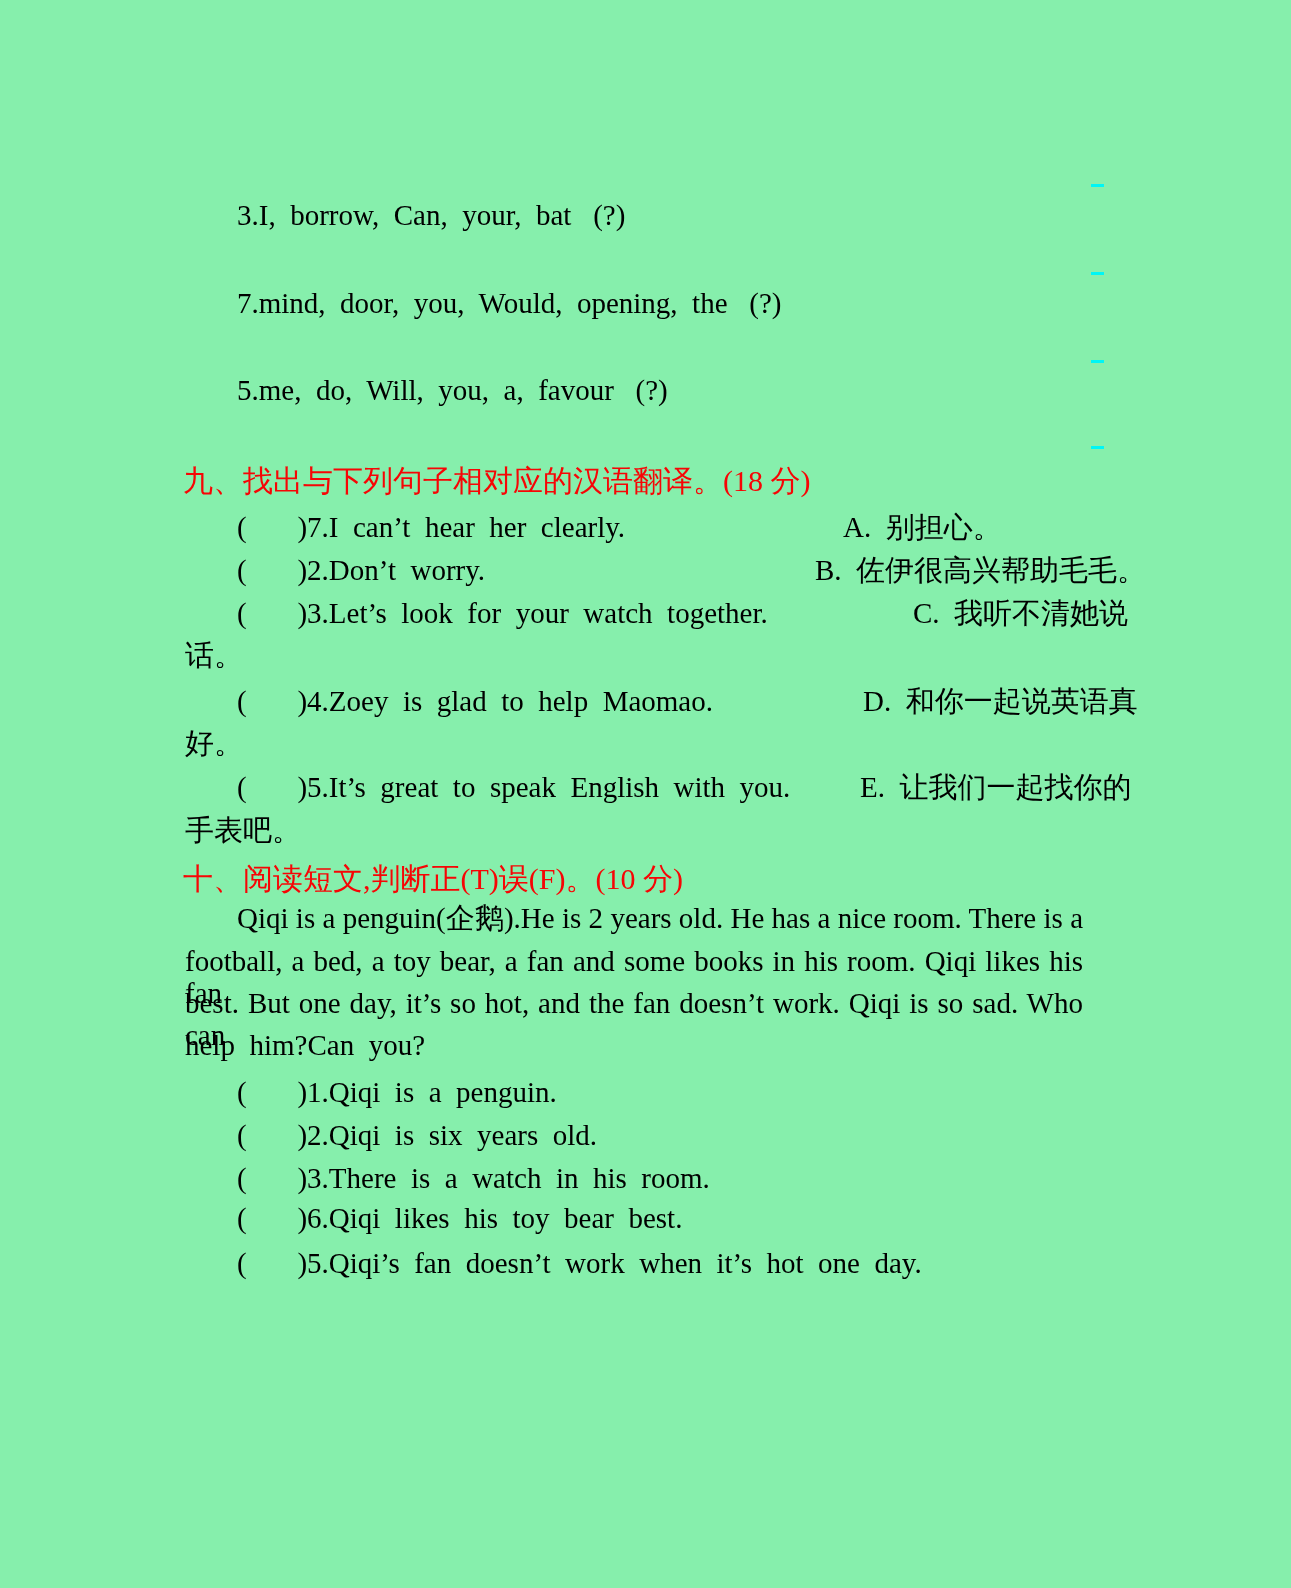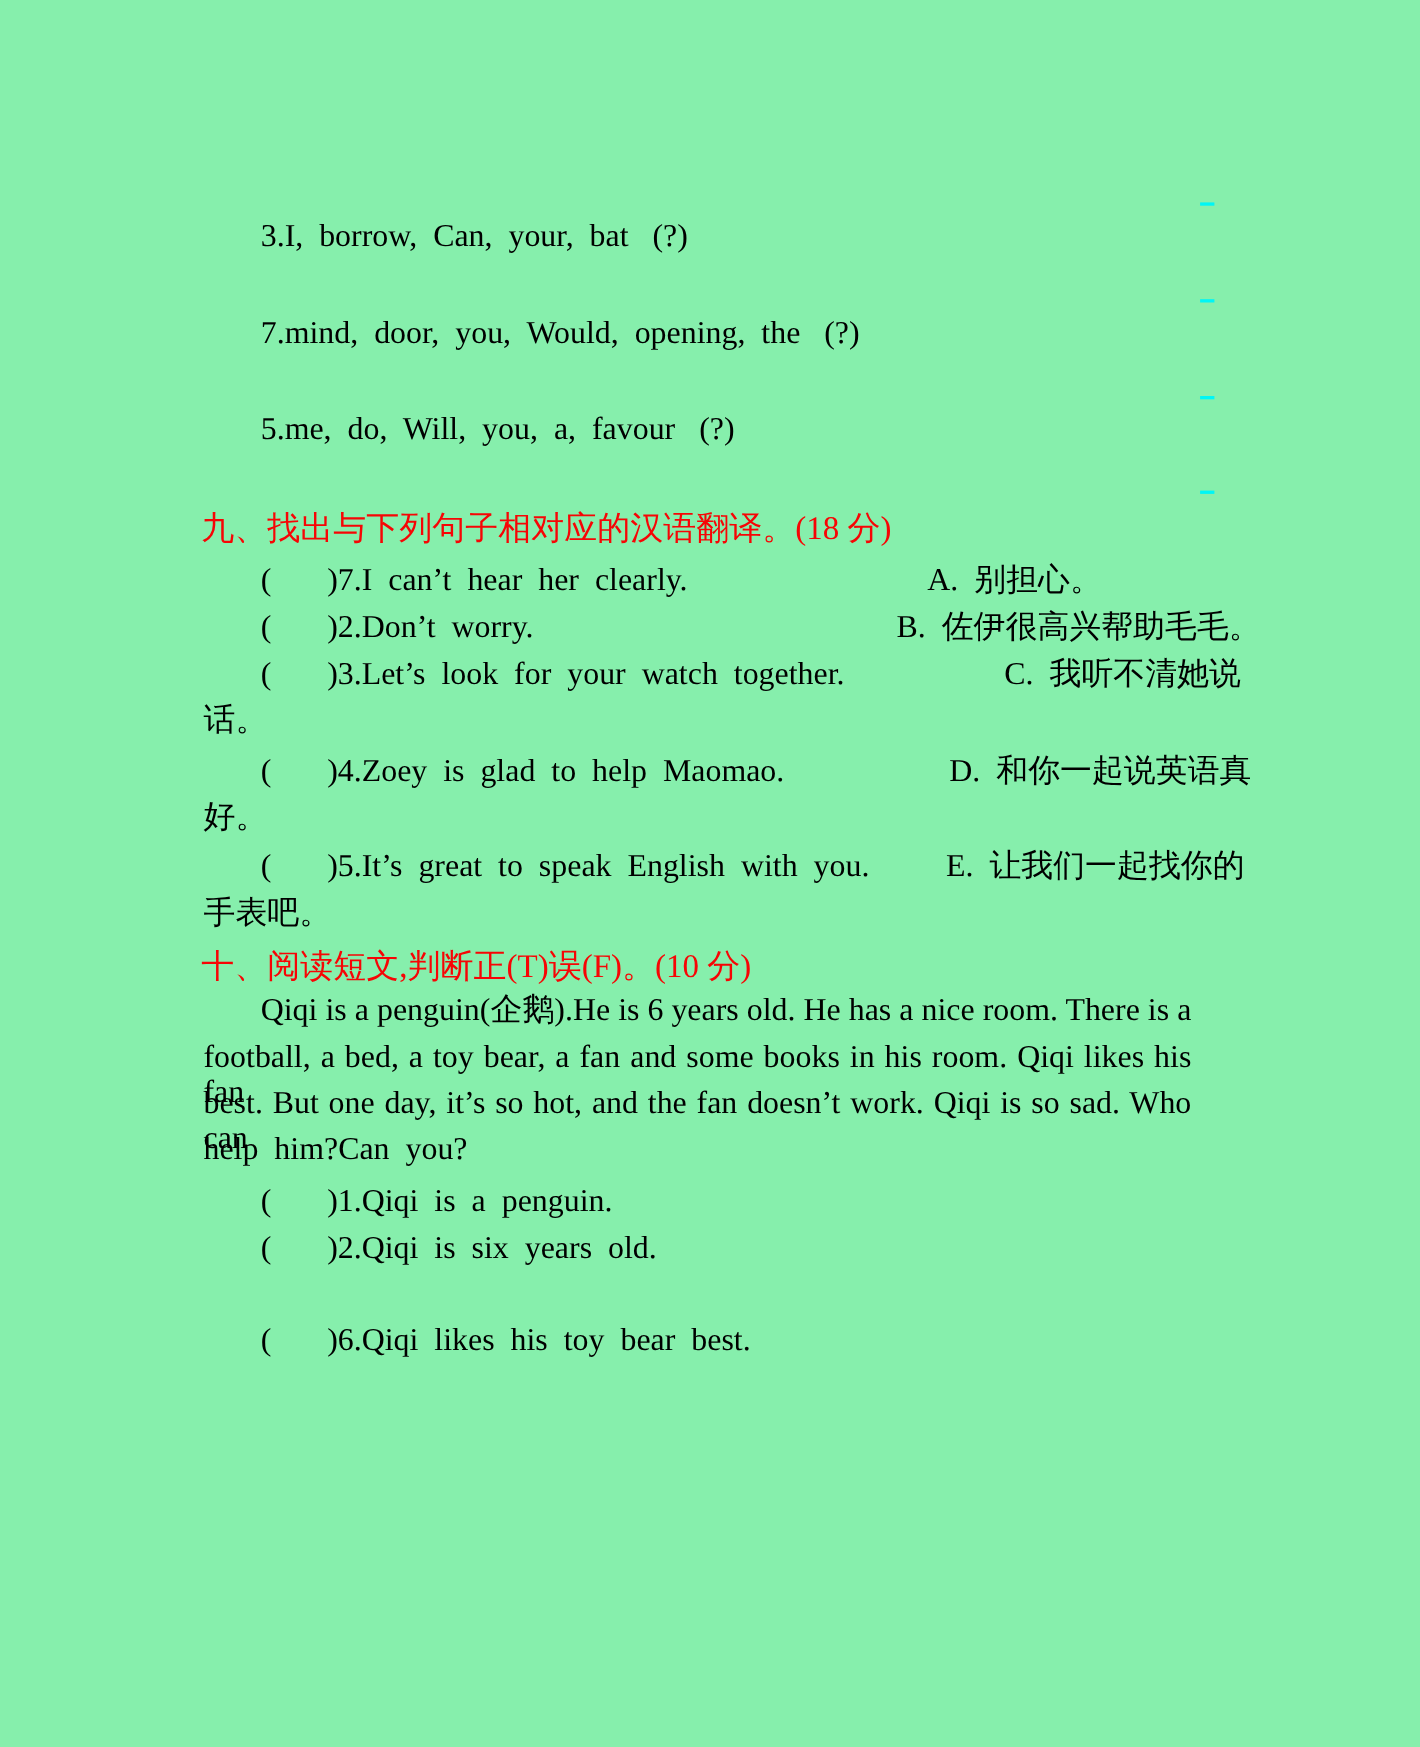--- a/index.html
+++ b/index.html
@@ -74,22 +74,24 @@
   <div class="t" style="left:237px; top:686px">(       )4.Zoey  is  glad  to  help  Maomao.</div>
   <div class="t" style="left:863px; top:686px">D.  和你一起说英语真</div>
   <div class="t" style="left:185px; top:728px">好。</div>
 
   <div class="t" style="left:237px; top:772px">(       )5.It’s  great  to  speak  English  with  you.</div>
   <div class="t" style="left:860px; top:772px">E.  让我们一起找你的</div>
   <div class="t" style="left:185px; top:815px">手表吧。</div>
 
   <div class="heading" style="left:183px; top:862px">十、阅读短文,判断正(T)误(F)。(10 分)</div>
 
-  <div class="jline first" style="top:903px">Qiqi is a penguin(企鹅).He is 6 years old. He has a nice room. There is a</div>
+  <div class="jline first" style="top:903px">Qiqi is a penguin(企鹅).He is 2 years old. He has a nice room. There is a</div>
   <div class="jline" style="top:946px">football, a bed, a toy bear, a fan and some books in his room. Qiqi likes his fan</div>
   <div class="jline" style="top:988px">best. But one day, it’s so hot, and the fan doesn’t work. Qiqi is so sad. Who can</div>
   <div class="t" style="left:185px; top:1030px">help  him?Can  you?</div>
 
   <div class="t" style="left:237px; top:1077px">(       )1.Qiqi  is  a  penguin.</div>
   <div class="t" style="left:237px; top:1120px">(       )2.Qiqi  is  six  years  old.</div>
+  <div class="t" style="left:237px; top:1163px">(       )3.There  is  a  watch  in  his  room.</div>
   <div class="t" style="left:237px; top:1203px">(       )6.Qiqi  likes  his  toy  bear  best.</div>
+  <div class="t" style="left:237px; top:1248px">(       )5.Qiqi’s  fan  doesn’t  work  when  it’s  hot  one  day.</div>
 
 </div>
 
 </body></html>

